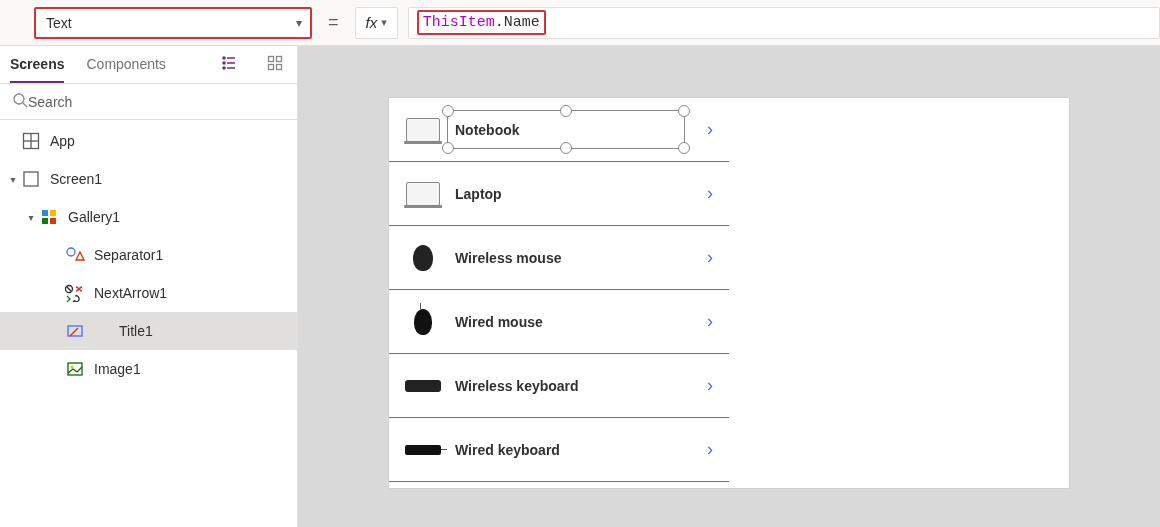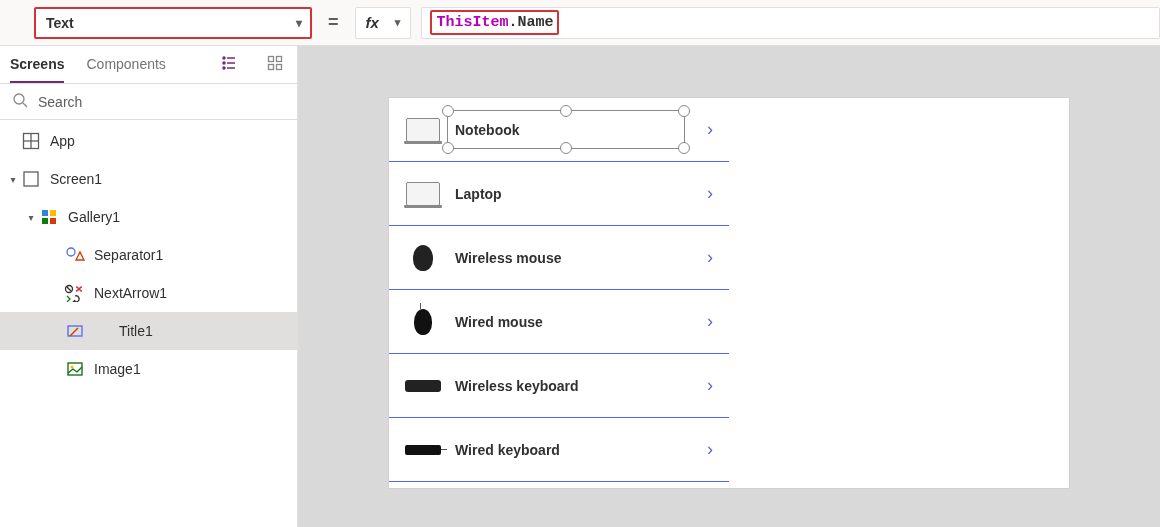--- a/index.html
+++ b/index.html
@@ -15,21 +15,20 @@
 
   
   .formula-bar {
     display: flex;
     align-items: center;
     height: 46px;
     border-bottom: 1px solid #e1dfdd;
     background: #faf9f8;
     padding-left: 34px;
     gap: 10px;
-    font-weight: bold;
   }
   .property-dropdown {
     width: 278px;
     height: 32px;
     background: #fff;
     border: 2px solid #d13438;
     border-radius: 2px;
     display: flex;
     align-items: center;
     justify-content: space-between;
@@ -44,21 +43,21 @@
     padding: 0 6px;
   }
   .fx-box {
     display: flex;
     align-items: center;
     height: 32px;
     padding: 0 10px;
     border: 1px solid #e1dfdd;
     border-radius: 2px;
     background: #fff;
-    gap: 16px;
+    gap: 4px;
   }
   .fx-label { font-style: italic; font-size: 15px; color: #323130; }
   .fx-box .chev { color: #605e5c; font-size: 11px; }
   .formula-input {
     flex: 1;
     height: 32px;
     background: #fff;
     border: 1px solid #e1dfdd;
     border-radius: 2px;
     display: flex;
@@ -120,21 +119,20 @@
     padding: 0 4px;
   }
   .tree-tabs .tool-icon.gray { color: #605e5c; }
 
   .search-row {
     display: flex;
     align-items: center;
     height: 36px;
     border-bottom: 1px solid #e1dfdd;
     padding: 0 12px;
-    gap: 10px;
     color: #605e5c;
   }
   .search-row input {
     flex: 1;
     border: none;
     outline: none;
     font-size: 14px;
     color: #323130;
   }
   .search-row input::placeholder { color: #605e5c; }

